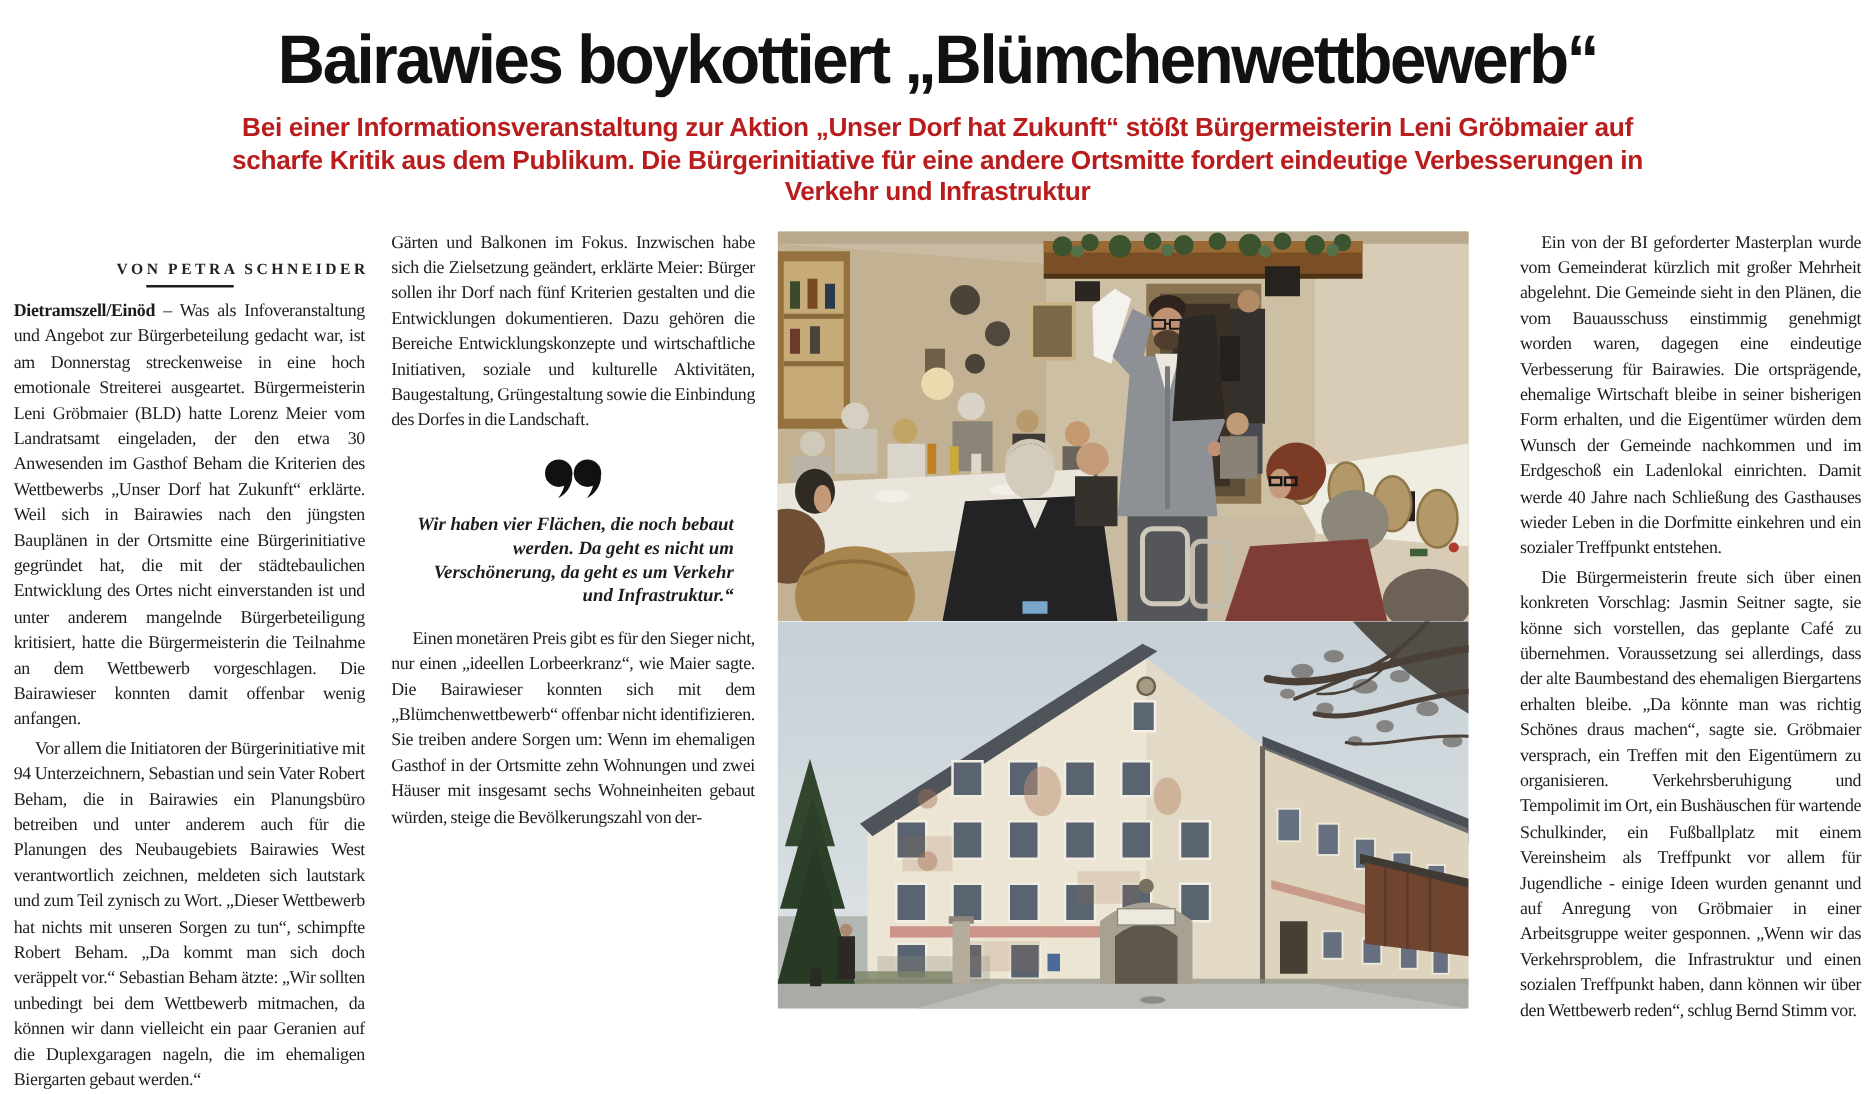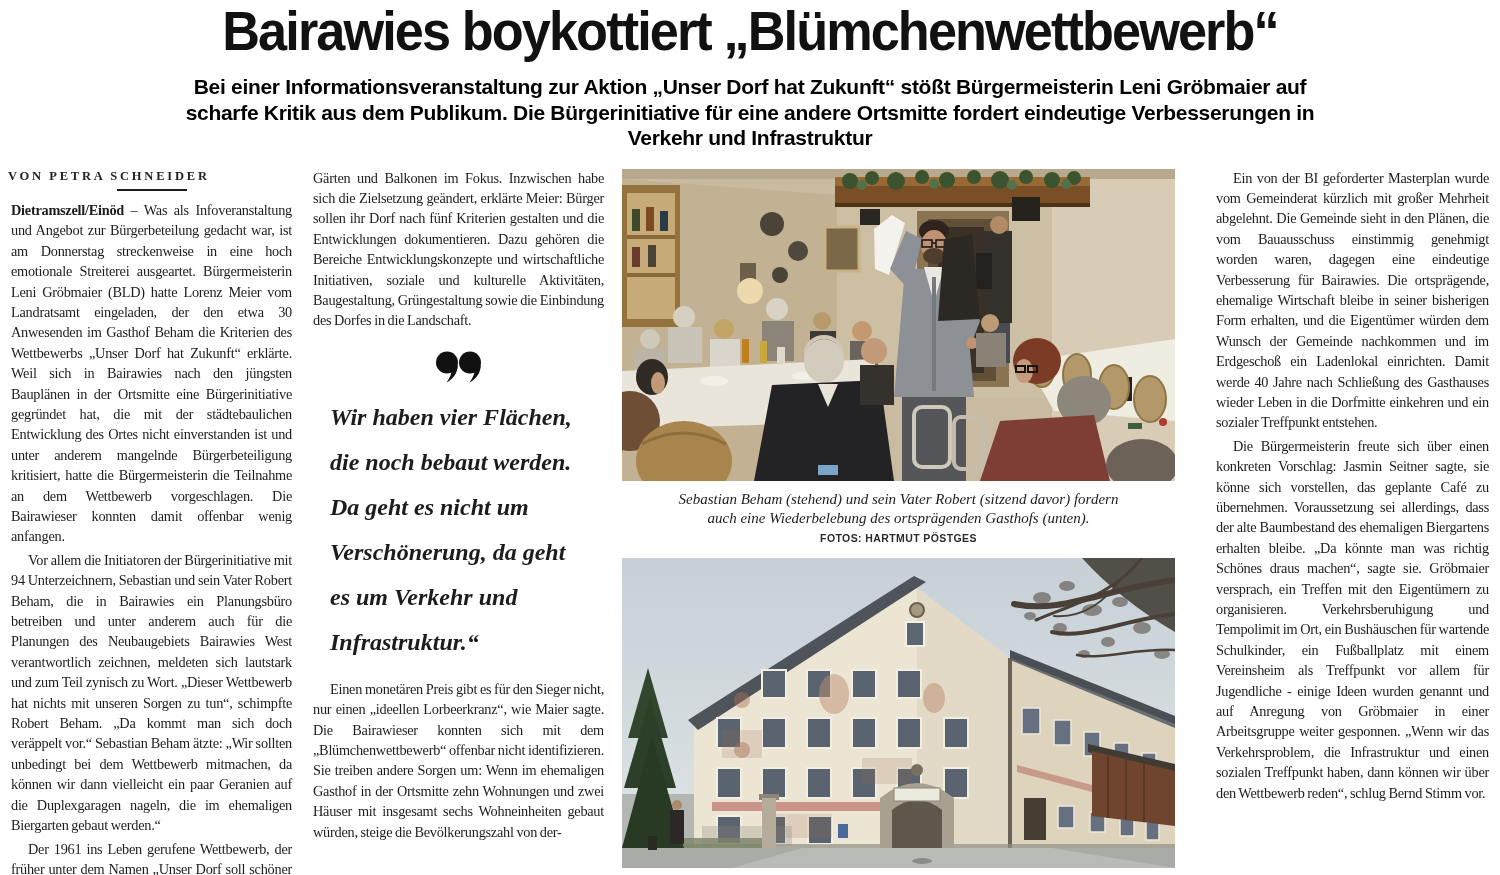--- a/index.html
+++ b/index.html
@@ -1,31 +1,31 @@
 <!DOCTYPE html>
 <html lang="de"><head>
 <meta charset="utf-8">
 <style>
   * { margin:0; padding:0; box-sizing:border-box; }
   html,body { width:1500px; height:875px; overflow:hidden; background:#ffffff; color:#1c1c1c; }
   body { font-family:"Liberation Serif", serif; }
 
   
-  .header { text-align:center; padding-top:0; }
+  .header { text-align:center; padding-top:16px; }
   .headline {
     font-family:"Liberation Sans", sans-serif;
     font-weight:bold; font-size:55px; line-height:62px;
     letter-spacing:-2px; color:#111;
     transform:scaleX(.95); transform-origin:center;
     white-space:nowrap;
   }
   .subhead {
     font-family:"Liberation Sans", sans-serif;
     font-weight:bold; font-size:21px; line-height:25.5px;
-    letter-spacing:-.3px; color:#000000;
+    letter-spacing:-.3px; color:#b91c1c;
     max-width:1190px; margin:12px auto 0;
   }
 
   
   .content { display:flex; margin:14px 8px 0; height:715px; }
   .col { height:715px; overflow:hidden; }
   .tcol {
     font-size:14.3px; line-height:20.4px;
     letter-spacing:-.25px; word-spacing:-.6px;
     text-align:justify; hyphens:auto; -webkit-hyphens:auto;
@@ -33,34 +33,34 @@
   .col1 { width:287px; }
   .col2 { width:297px; margin-left:15px; }
   .photocol { width:553px; margin-left:15px; }
   .col3 { width:279px; margin-left:38px; }
 
   .body-p { margin:3px; }
   .indent { text-indent:17px; }
   .dateline { font-weight:bold; }
 
   
-  .byline-wrap { text-align:left; margin-bottom:9px; }
+  .byline-wrap { text-align:right; margin-bottom:9px;margin-top:24px; }
   .byline {
     font-size:12.5px; letter-spacing:2.8px; font-weight:bold; color:#222;
   }
   .byline-rule { display:block; width:70px; height:2px; background:#1c1c1c; margin:3px auto 0; }
 
   
   .pullquote { text-align:center; margin:20px 6px 14px; }
   .quote-icon { display:block; margin:0 auto 12px; }
   .quote-text {
     font-style:italic; font-weight:bold;
-    font-size:24px; line-height:45px;
+    font-size:15px; line-height:19px;
     letter-spacing:0; word-spacing:normal;
-    text-align:left; hyphens:none;
+    text-align:right; hyphens:none;
     padding:0 14px;
   }
 
   
   .photo { width:553px; display:block; overflow:hidden; }
   .photo-top { height:312px; margin-top:4px; }
   .photo-bottom { height:310px; }
   .photo svg { display:block; width:100%; height:100%; }
   .caption {
     font-style:italic; font-size:15px; line-height:19px;
@@ -247,21 +247,20 @@
           <ellipse cx="415" cy="192" rx="24" ry="23" fill="#7b3b24"></ellipse>
           <ellipse cx="402" cy="202" rx="9" ry="12" fill="#c69a7c"></ellipse>
           <rect x="394" y="197" width="9" height="6" fill="none" stroke="#151515" stroke-width="2"></rect>
           <rect x="406" y="197" width="9" height="6" fill="none" stroke="#151515" stroke-width="2"></rect>
           <ellipse cx="462" cy="232" rx="27" ry="25" fill="#8d867b"></ellipse>
           <polygon points="378,252 472,246 488,312 358,312" fill="#7e3e36"></polygon>
           <ellipse cx="520" cy="296" rx="36" ry="26" fill="#6c6258"></ellipse>
         </svg>
       </div>
 
-      <figcaption class="caption"><span>Sebastian Beham (stehend) und sein Vater Robert (sitzend davor) fordern auch eine Wiederbelebung des ortsprägenden Gasthofs (unten). </span><span class="caption-credit">FOTOS: HARTMUT PÖSTGES</span></figcaption>
 
       <div class="photo photo-bottom">
         <svg viewBox="0 0 553 310" preserveAspectRatio="none">
           <defs>
             <linearGradient id="sky" x1="0" y1="0" x2="0" y2="1">
               <stop offset="0" stop-color="#c6d0d6"></stop>
                 <stop offset="1" stop-color="#e0e5e7"></stop>
             </linearGradient>
           </defs>
           <rect width="553" height="310" fill="url(#sky)"></rect>

